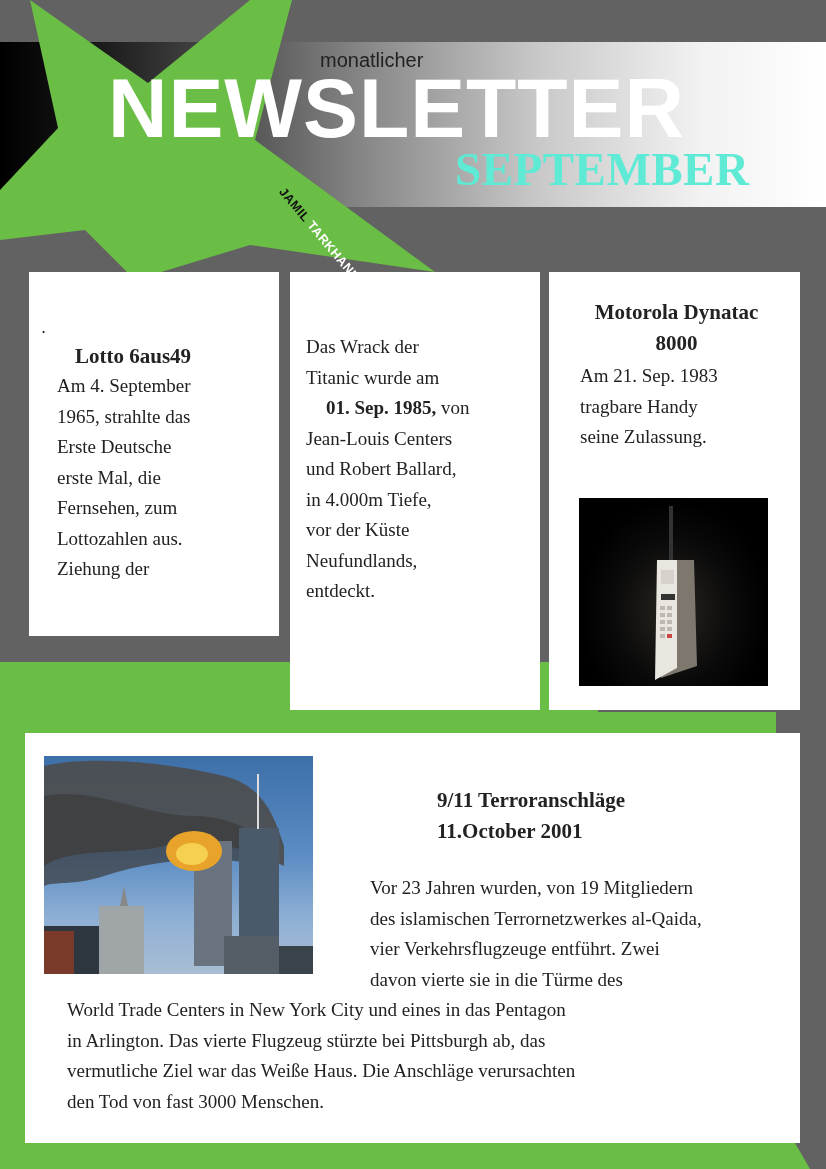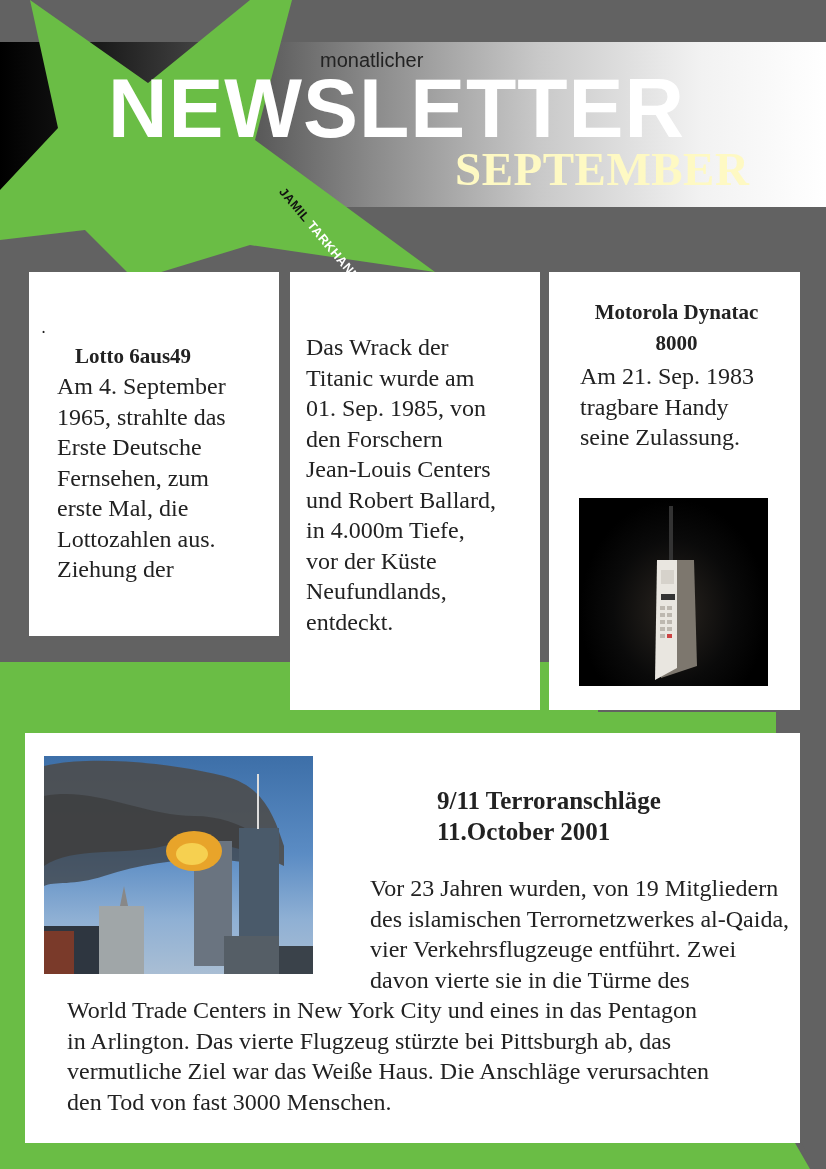--- a/index.html
+++ b/index.html
@@ -26,21 +26,21 @@
   }
   .masthead-title {
     position: absolute; left: 108px; top: 66px; z-index: 3;
     font-family: "Liberation Sans", sans-serif; font-weight: bold;
     font-size: 84px; line-height: 1; color: #fff; letter-spacing: 1px;
     transform: scaleX(0.98); transform-origin: left top;
   }
   .masthead-month {
     position: absolute; left: 455px; top: 146px; z-index: 3;
     font-family: "Liberation Serif", serif; font-weight: bold;
-    font-size: 47px; line-height: 1; color: #fef9c3; letter-spacing: 0.5px; text-align: right;
+    font-size: 47px; line-height: 1; color: #5eead4; letter-spacing: 0.5px; text-align: right;
   }
   .author {
     position: absolute; left: 287px; top: 185px; z-index: 3;
     font-family: "Liberation Sans", sans-serif; font-size: 12.5px; font-weight: bold;
     transform: rotate(50deg); transform-origin: left top; white-space: nowrap;
     letter-spacing: 0.5px;
   }
   .author .first { color: #111; }
   .author .last { color: #fff; }
 
@@ -48,37 +48,37 @@
   .card {
     position: absolute; background: #fff; z-index: 4;
     font-family: "Liberation Serif", serif; color: #222;
   }
   .card1 { left: 29px; top: 272px; width: 250px; height: 364px; }
   .card2 { left: 290px; top: 272px; width: 250px; height: 438px; }
   .card3 { left: 549px; top: 272px; width: 251px; height: 438px; }
   .card4 { left: 25px; top: 733px; width: 775px; height: 410px; }
 
   .dot { position: absolute; left: 41px; top: 318px; font-size: 16px; z-index: 5; color: #222;}
-  .text { font-size: 24px; line-height: 30.5px; }
+  .text { font-size: 19px; line-height: 30.5px; }
 
   .c1-title { position: absolute; left: 46px; top: 72px; font-weight: bold; font-size: 21px; }
   .c1-body { position: absolute; left: 28px; top: 99px; width: 215px; }
 
   .c2-body { position: absolute; left: 16px; top: 60px; width: 230px; }
-  .c2-body b { font-weight: normal; }
+  .c2-body b { font-weight: bold; margin-left: 20px; }
 
   .c3-title { position: absolute; left: 0; width: 100%; top: 25px; text-align: center; font-weight: bold; font-size: 21px; line-height: 31px; padding-left: 4px; }
   .c3-body { position: absolute; left: 31px; top: 89px; width: 210px; }
   .phone-img {
     position: absolute; left: 30px; top: 226px; width: 189px; height: 188px;
     background: radial-gradient(ellipse at 50% 60%, #2a2520 0%, #0a0a0a 45%, #000 70%);
     overflow: hidden;
   }
 
-  .c4-title { position: absolute; left: 412px; top: 52px; font-weight: bold; font-size: 25px; line-height: 31px; }
+  .c4-title { position: absolute; left: 412px; top: 52px; font-weight: bold; font-size: 21px; line-height: 31px; }
   .wtc-img {
     position: absolute; left: 19px; top: 23px; width: 269px; height: 218px; overflow: hidden;
     background: linear-gradient(to bottom, #3d6fa8 0%, #5b8cc4 45%, #8fb0d4 75%, #a9bed4 100%);
   }
   .c4-body-top { position: absolute; left: 305px; top: 140px; width: 470px; margin-left: 40px; }
   .c4-body-bottom { position: absolute; left: 42px; top: 262px; width: 720px; }
   .c4-body-top span, .c4-body-bottom span { display: block; white-space: nowrap; }
 </style>
 </head>
 <body>
@@ -106,34 +106,33 @@
   <span class="first">JAMIL</span>
   <span class="last">TARKHANI</span>
 </div>
 
 <div class="card card1">
   <div class="c1-title">Lotto 6aus49</div>
   <div class="c1-body text">
     <div>Am 4. September</div>
     <div>1965, strahlte das</div>
     <div>Erste Deutsche</div>
+    <div>erste Mal, die</div>
     <div>Fernsehen, zum</div>
-    <div>erste Mal, die</div>
     <div>Lottozahlen aus.</div>
     <div>Ziehung der</div>
   </div>
 </div>
 <div class="dot">.</div>
 
 <div class="card card2">
   <div class="c2-body text">
     <div>Das Wrack der</div>
     <div>Titanic wurde am</div>
     <div><b>01. Sep. 1985,</b><span> von</span></div>
-    <div>den Forschern</div>
     <div>Jean-Louis Centers</div>
     <div>und Robert Ballard,</div>
     <div>in 4.000m Tiefe,</div>
     <div>vor der Küste</div>
     <div>Neufundlands,</div>
     <div>entdeckt.</div>
   </div>
 </div>
 
 <div class="card card3">

